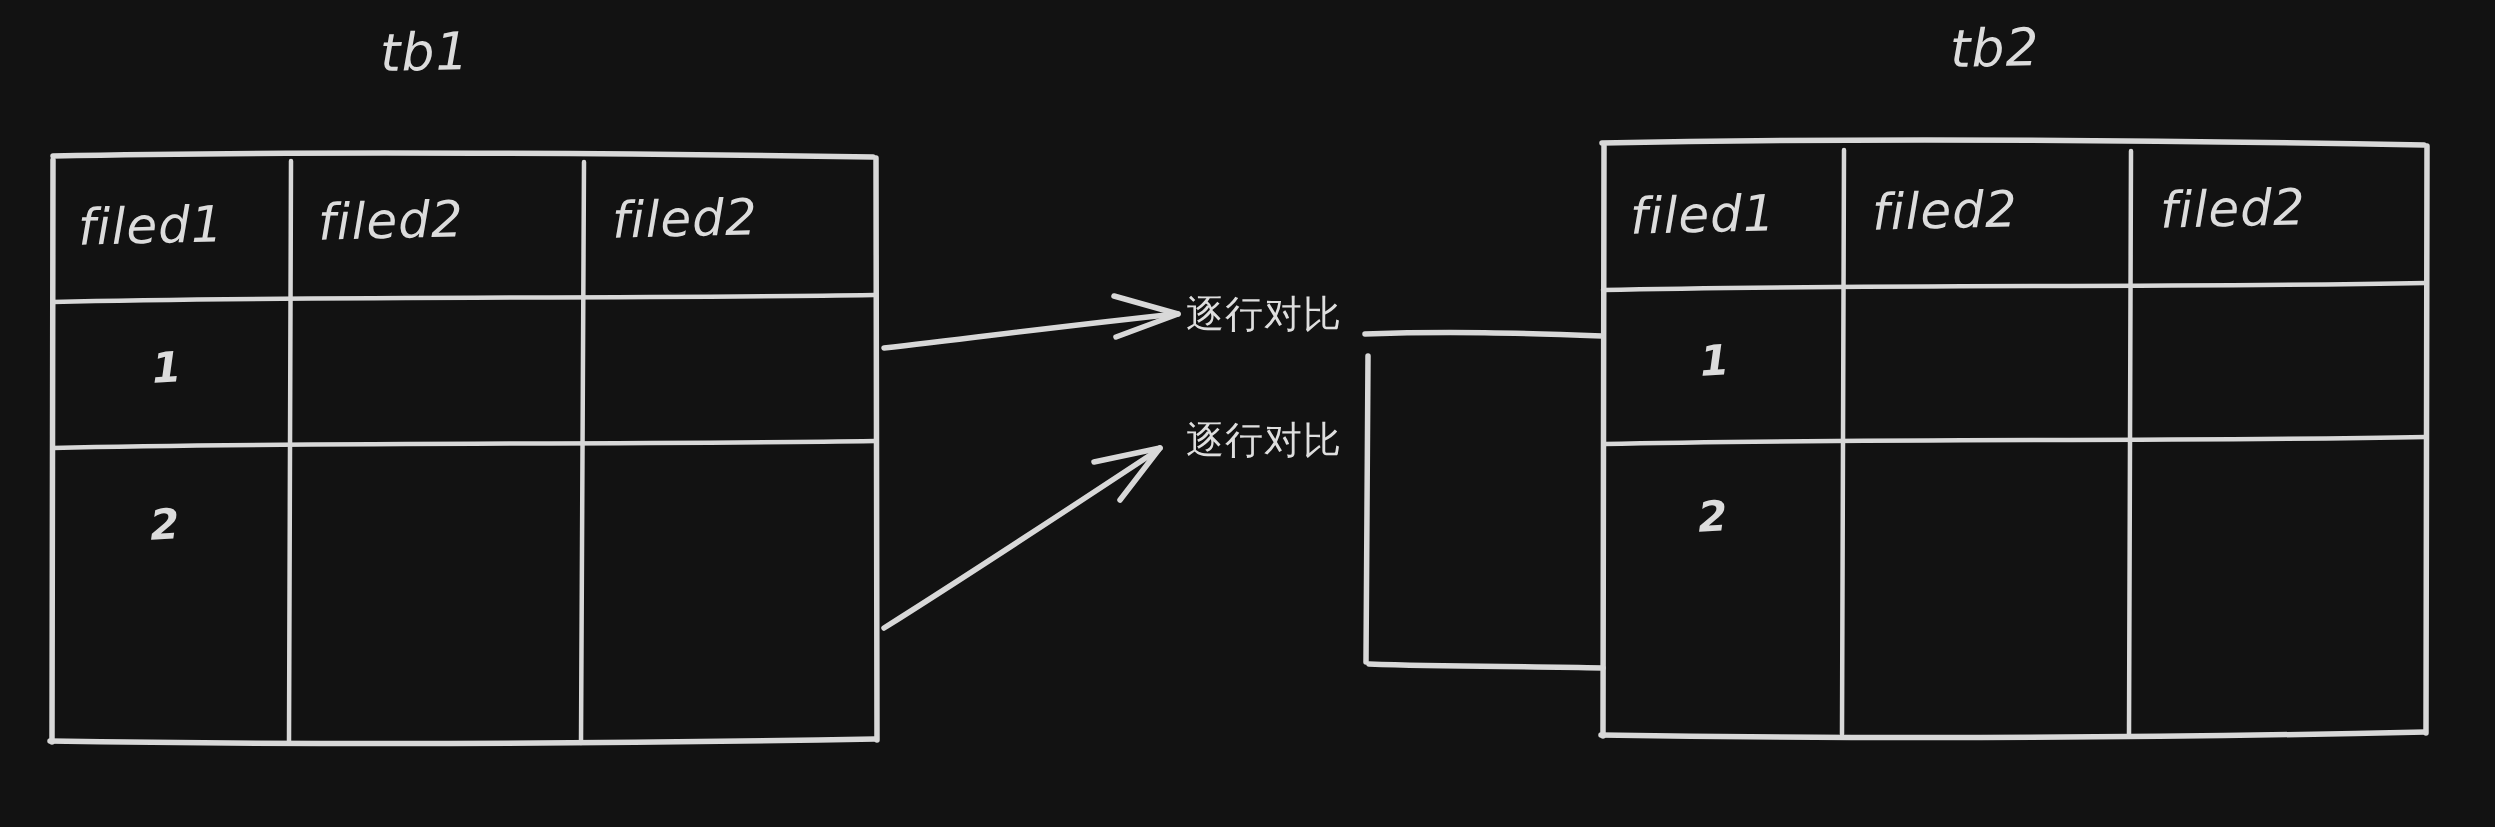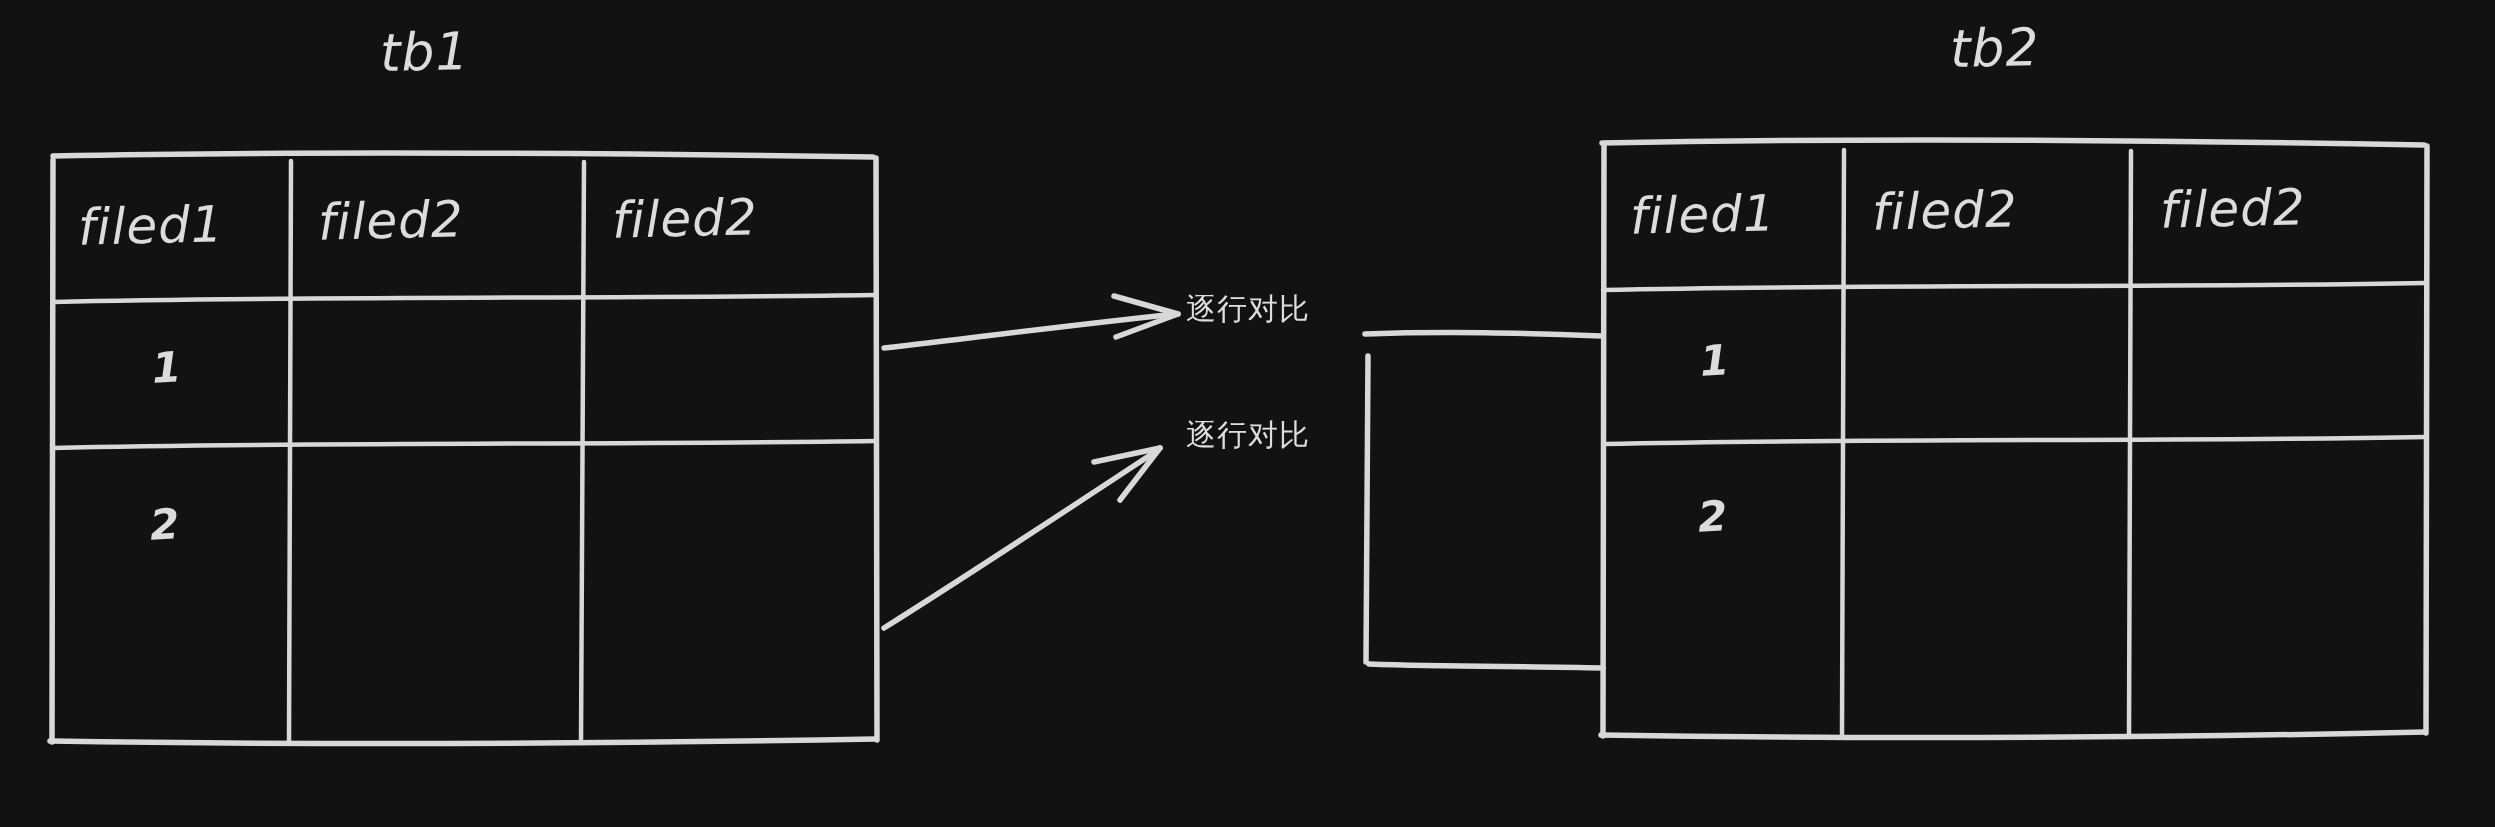--- a/index.html
+++ b/index.html
@@ -45,21 +45,21 @@
   }
   .data-cell {
     font-size: 42px;
     font-weight: 700;
     transform: rotate(-3deg);
   }
   
   .cjk {
     font-family: "DejaVu Sans", sans-serif;
     font-style: normal;
-    font-size: 30px;
+    font-size: 38px;
     font-weight: 400;
     letter-spacing: 1px;
     color: #dedede;
   }
 </style>
 </head>
 <body>
 
 <div id="canvas">
 

